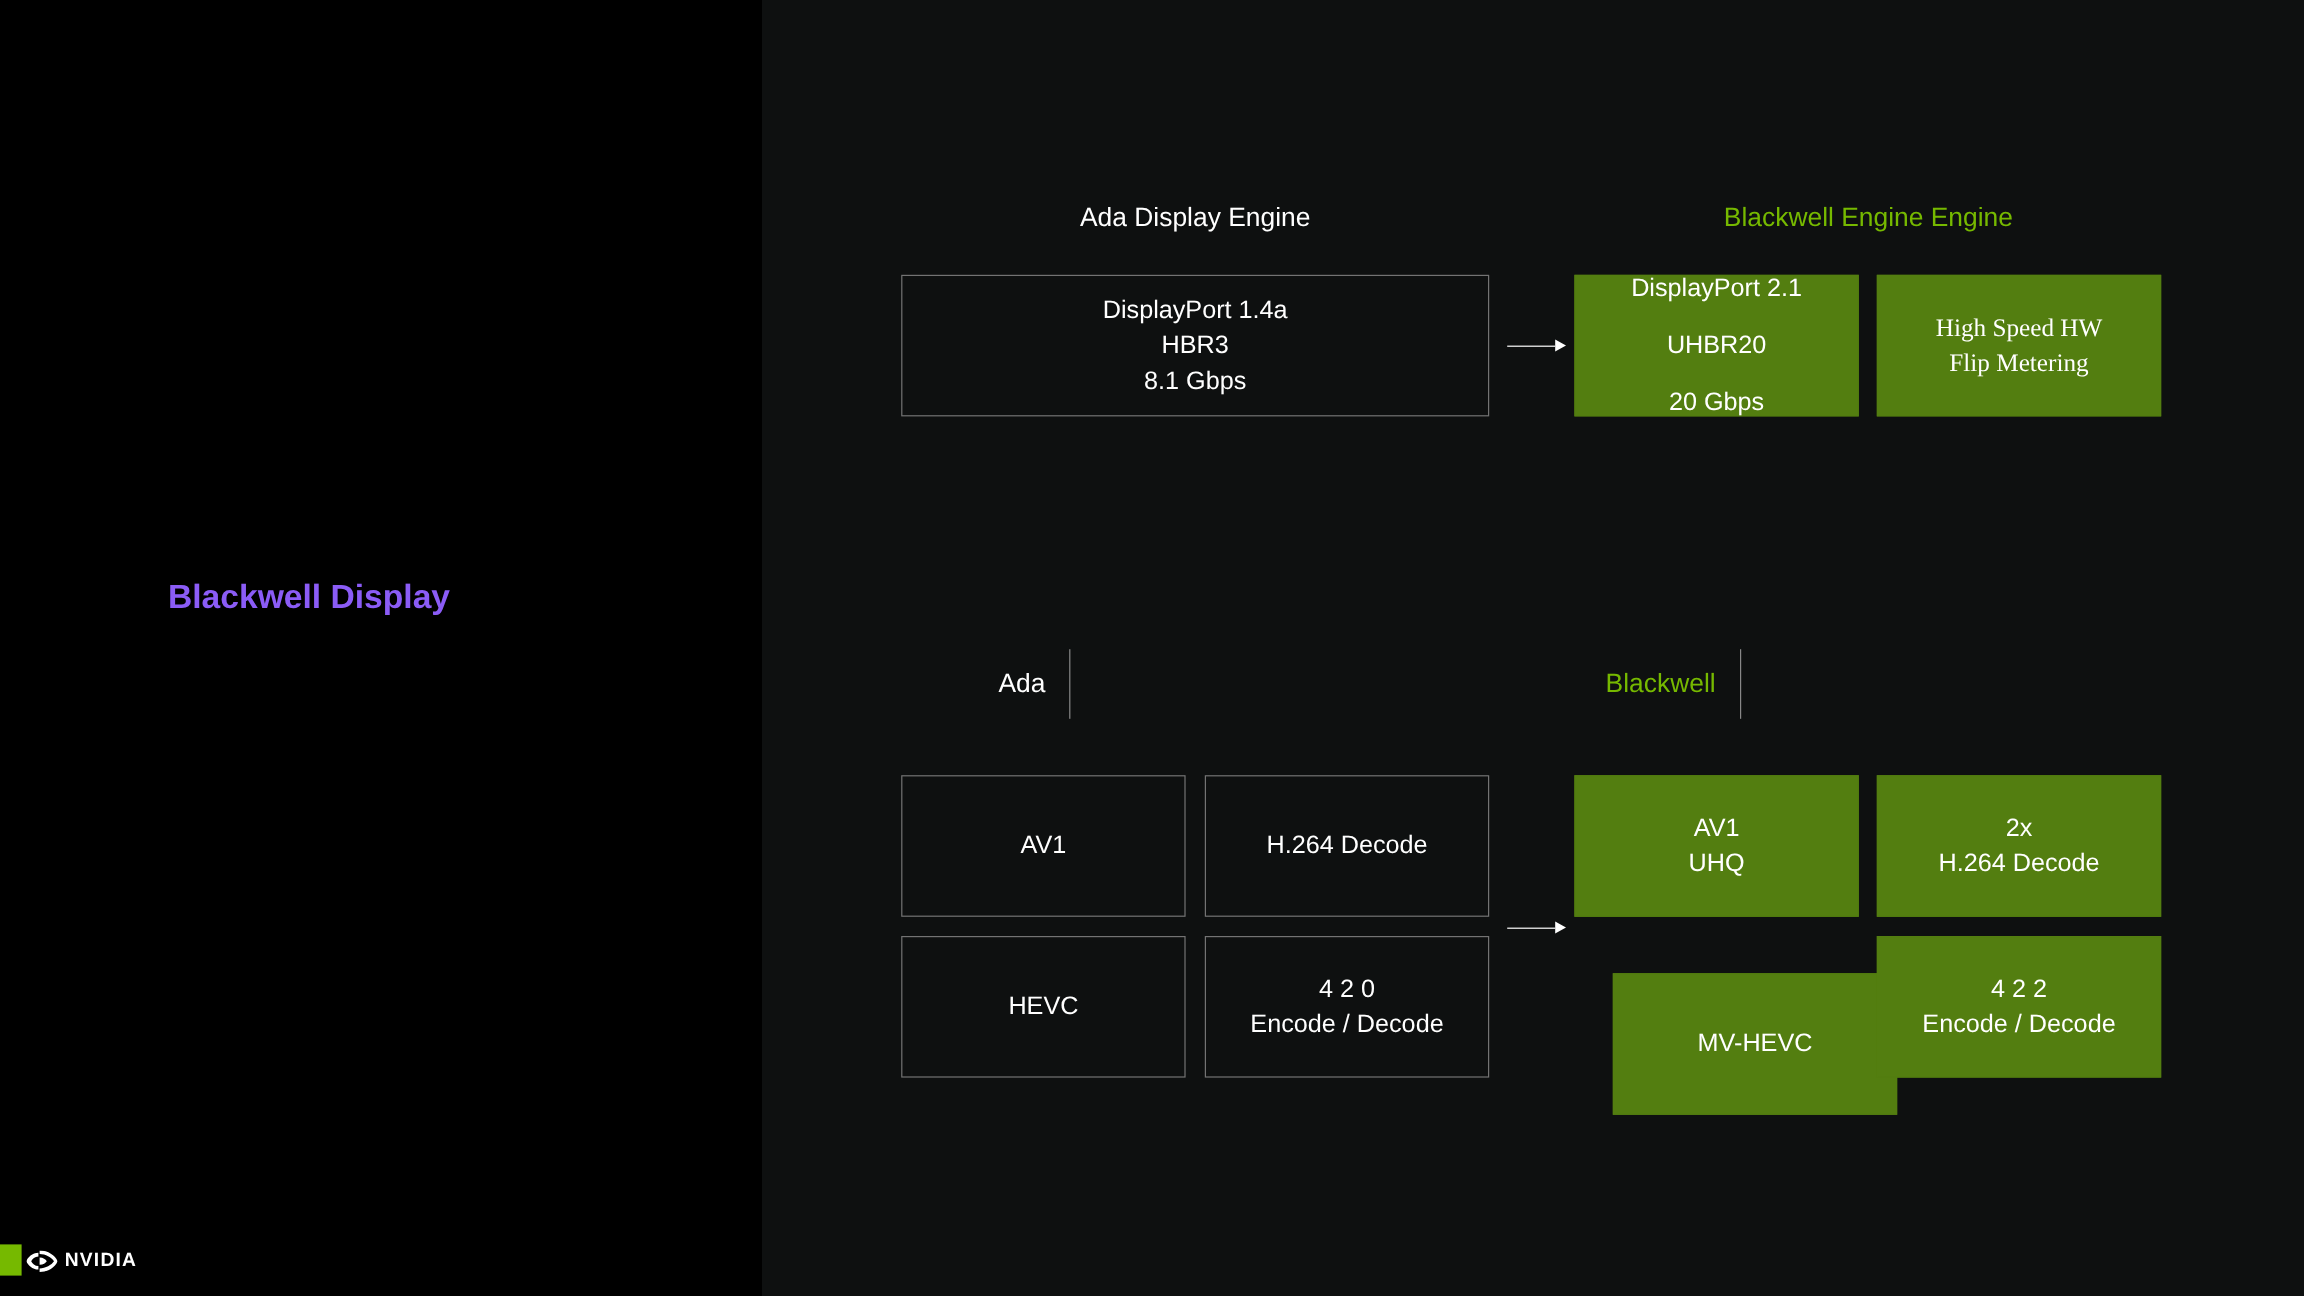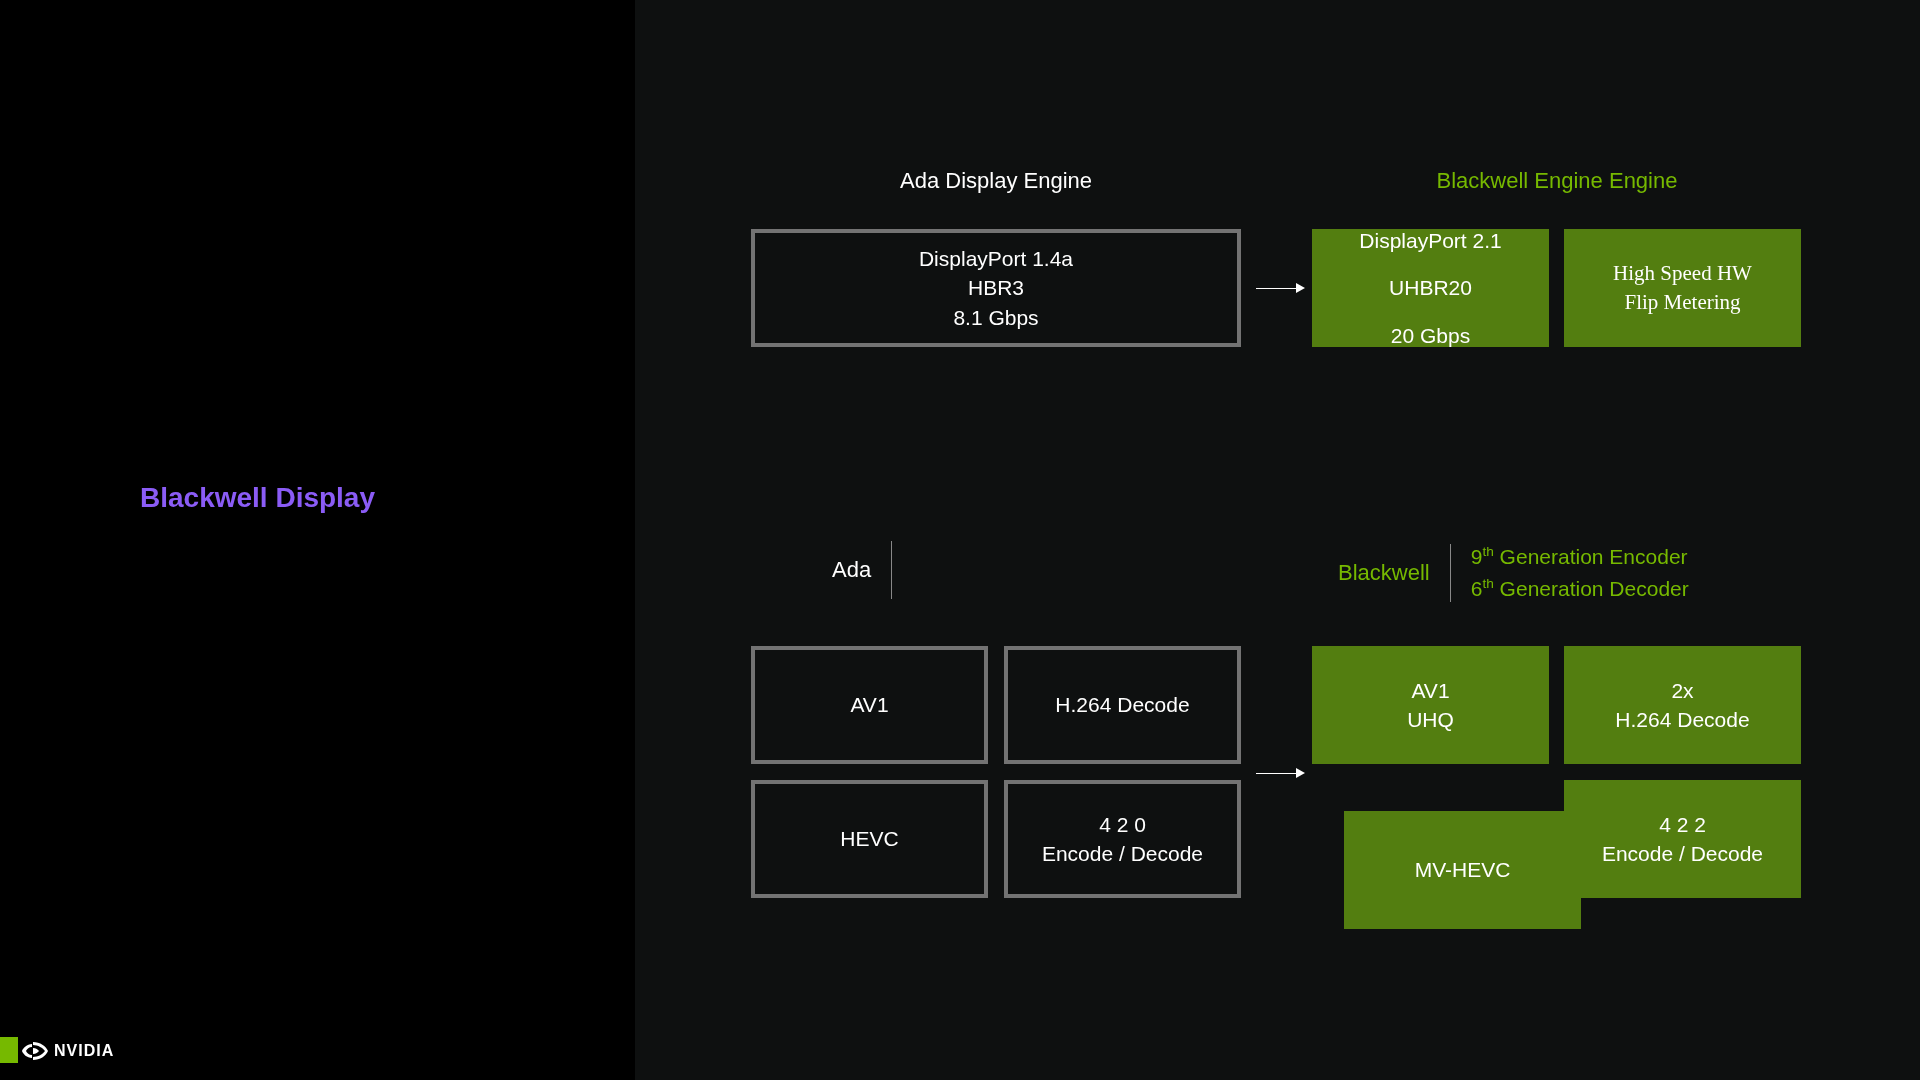--- a/index.html
+++ b/index.html
@@ -54,21 +54,21 @@
     
     .heading-white {
       color: #fff;
     }
     
     .heading-green {
       color: #76b900;
     }
     
     .box {
-      border: 4px solid #737373;
+      border: 1px solid #737373;
       display: flex;
       flex-direction: column;
       align-items: center;
       justify-content: center;
       text-align: center;
       font-size: 21px;
       line-height: 1.4;
       font-weight: 400;
     }
     
@@ -277,24 +277,20 @@
 </div>
 
 <div class="codec-label-group ada-codec-label">
   <div class="codec-name heading-white">Ada</div>
   <div class="codec-divider"></div>
 </div>
 
 <div class="codec-label-group blackwell-codec-label">
   <div class="codec-name heading-green">Blackwell</div>
   <div class="codec-divider"></div>
-  <div class="codec-lines heading-green">
-    <div><span>9</span><sup>th</sup><span> Generation Encoder</span></div>
-    <div><span>6</span><sup>th</sup><span> Generation Decoder</span></div>
-  </div>
 </div>
 
 <div class="box box-outline codec-box ada-codec1">
   <div>AV1</div>
 </div>
 <div class="box box-outline codec-box ada-codec2">
   <div>H.264 Decode</div>
 </div>
 <div class="box box-outline codec-box ada-codec3">
   <div>HEVC</div>

